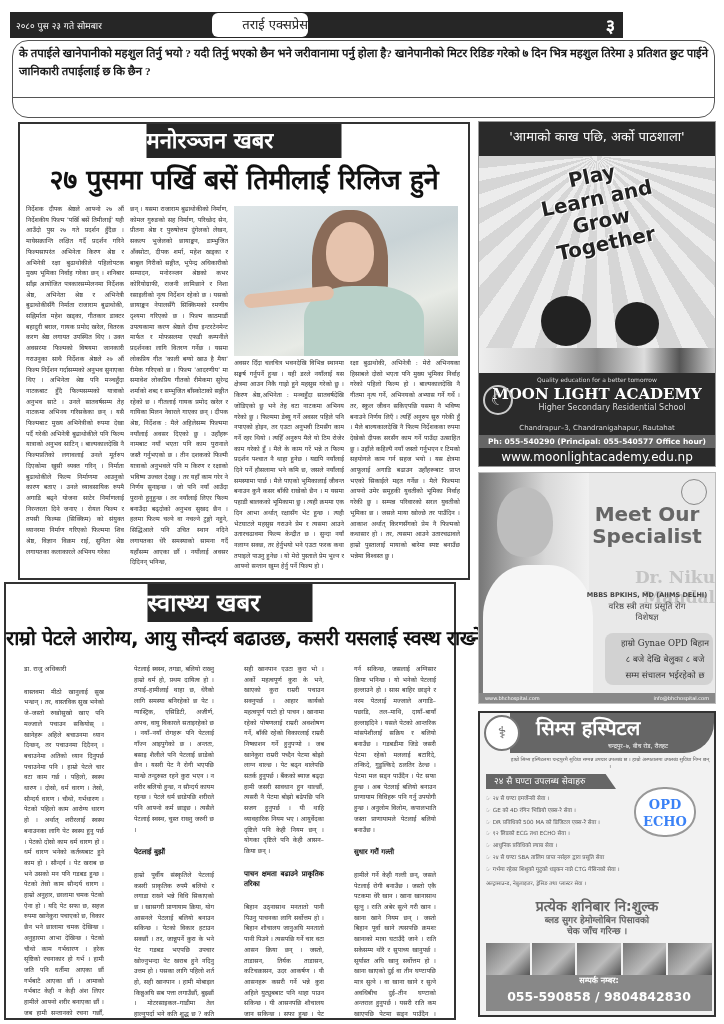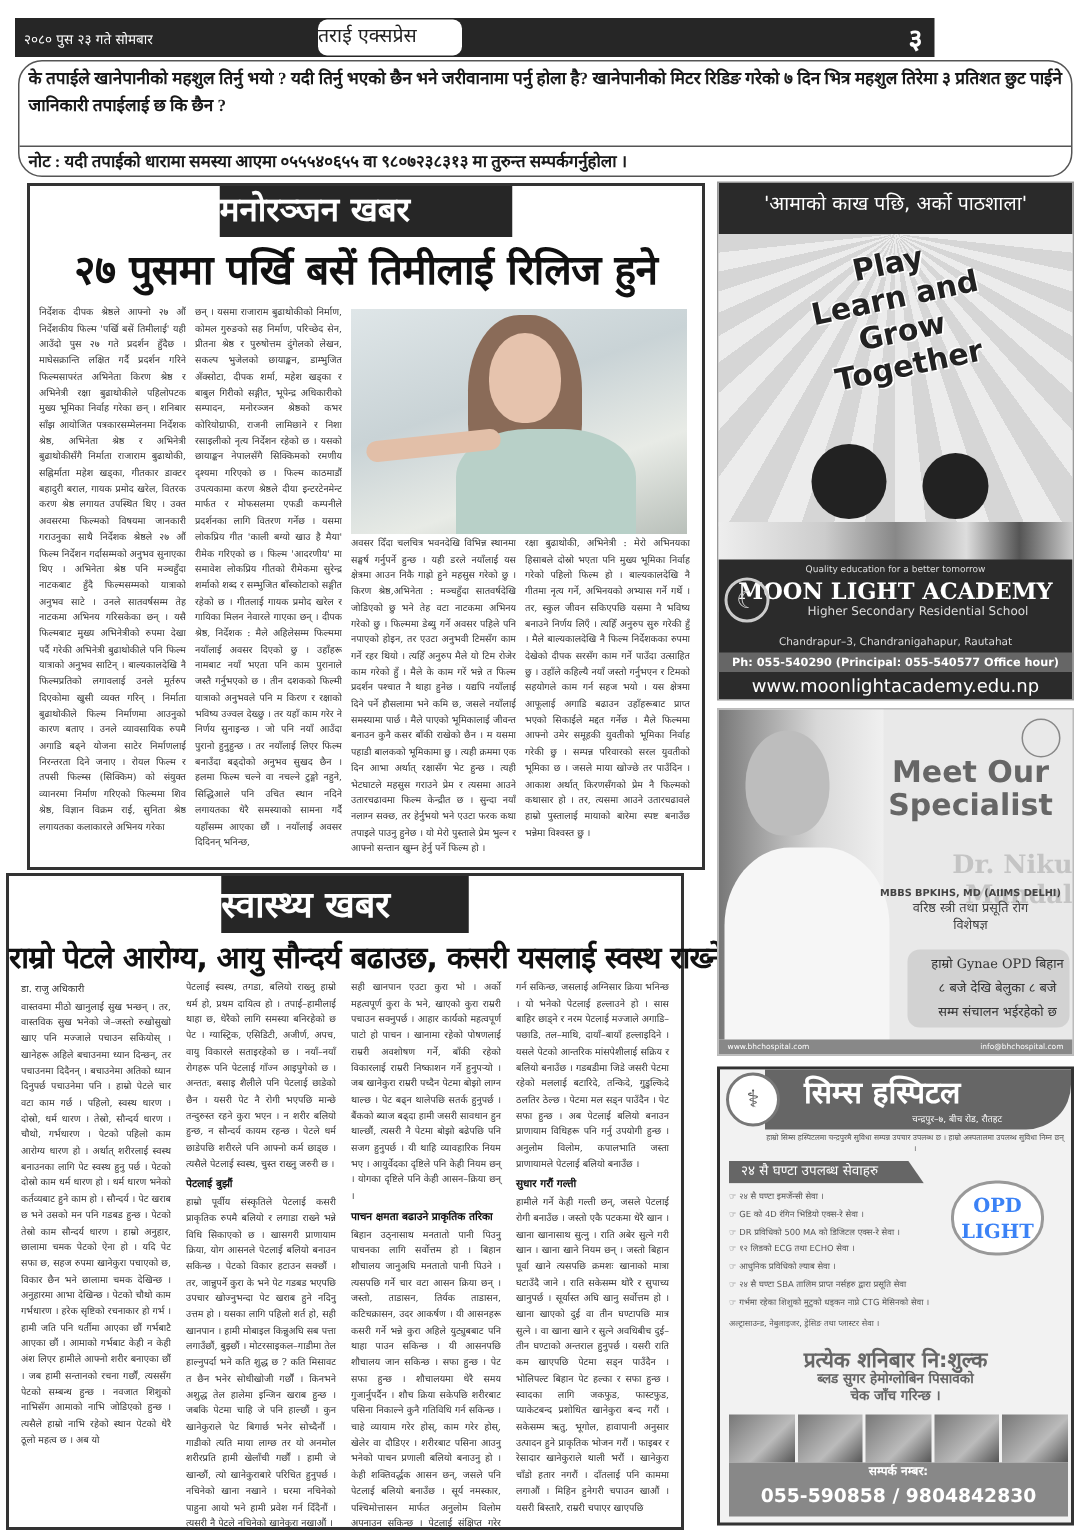--- a/index.html
+++ b/index.html
@@ -1,36 +1,36 @@
 <!DOCTYPE html>
 <html><head>
 <meta charset="utf-8">
 <style>
   * { box-sizing: border-box; margin: 0; padding: 0; }
   body { width: 724px; height: 1024px; background: #fff; font-family: "DejaVu Serif", serif; color: #1a1a1a; overflow: hidden; position: relative; }
   .masthead { position: absolute; left: 10px; top: 12px; width: 613px; height: 26px; background: #262626; color: #fff; }
   .masthead .date { position: absolute; left: 6px; top: 7px; font-size: 9px; font-family: "DejaVu Sans", sans-serif; }
-  .masthead .paper { position: absolute; left: 202px; top: 1px; width: 96px; height: 24px; background: #fff; color: #222; border-radius: 6px; text-align: left; font-size: 13px; line-height: 24px; font-family: "DejaVu Sans", sans-serif; }
+  .masthead .paper { position: absolute; left: 202px; top: 1px; width: 96px; height: 24px; background: #fff; color: #222; border-radius: 6px; text-align: right; font-size: 13px; line-height: 24px; font-family: "DejaVu Sans", sans-serif; }
   .masthead .pageno { position: absolute; right: 8px; top: 1px; font-size: 18px; font-weight: bold; font-family: "DejaVu Sans", sans-serif; }
   .notice { position: absolute; left: 12px; top: 40px; width: 703px; height: 78px; border: 1px solid #555; border-radius: 16px; font-family: Liberation Serif, serif; font-weight: bold; }
   .notice .q { padding: 3px 6px 0 6px; font-size: 11.4px; line-height: 18px; height: 57px; border-bottom: 1px solid #555; text-align: justify; }
   .notice .note { padding: 2px 6px; font-size: 11.2px; line-height: 17px; white-space: nowrap; overflow: hidden; }
 
   .section { position: absolute; border: 2px solid #333; background: #fff; }
   .sec-ent { left: 18px; top: 122px; width: 452px; height: 458px; }
   .sec-health { left: 4px; top: 582px; width: 452px; height: 438px; }
   .sec-tag { position: absolute; left: 50%; transform: translateX(-50%); background: #262626; color: #fff; font-family: "DejaVu Sans", sans-serif; font-weight: bold; text-align: left; }
   .sec-ent .sec-tag { top: 0; width: 195px; height: 34px; font-size: 22px; line-height: 34px; }
   .sec-health .sec-tag { top: 0; width: 165px; height: 38px; font-size: 24px; line-height: 38px; }
   .headline { position: absolute; left: 0; width: 100%; text-align: center; font-family: "DejaVu Sans", sans-serif; color: #111; white-space: nowrap; }
   .sec-ent .headline { top: 36px; font-size: 27px; font-weight: bold; letter-spacing: -0.3px; }
   .sec-health .headline { top: 40px; font-size: 20px; font-weight: bold; letter-spacing: -0.5px; }
 
   .col { position: absolute; font-size: 6.3px; line-height: 10.7px; text-align: justify; color: #333; overflow: hidden; }
-  .col p { margin: 2px; }
+  .col p { margin: 12px; }
   .col .sub { font-weight: bold; color: #111; font-size: 7px; }
   .byline { font-size: 6.5px; color: #333; }
 
   .photo { position: absolute; left: 214px; top: 82px; width: 224px; height: 150px; background: linear-gradient(160deg, #dfe6e8 0%, #c9d3d6 40%, #e8ebe6 70%, #b9c0ba 100%); overflow: hidden; }
   .photo .hair { position: absolute; left: 78px; top: 4px; width: 76px; height: 112px; border-radius: 45% 45% 35% 35%; background: #8a6b58; }
   .photo .face { position: absolute; left: 92px; top: 16px; width: 48px; height: 60px; border-radius: 50% 50% 46% 46%; background: #e6c3ad; }
   .photo .body { position: absolute; left: 70px; top: 80px; width: 120px; height: 80px; border-radius: 40% 40% 0 0; background: #b8d0c8; }
   .photo .arm { position: absolute; left: 10px; top: 84px; width: 90px; height: 14px; border-radius: 8px; background: #e2bfa8; transform: rotate(-6deg); }
 
   .ad { position: absolute; left: 478px; width: 238px; overflow: hidden; font-family: "DejaVu Sans", sans-serif; }
@@ -85,21 +85,20 @@
 <body>
 
 <div class="masthead">
   <span class="date">२०८० पुस २३ गते सोमबार</span>
   <span class="paper">तराई एक्सप्रेस</span>
   <span class="pageno">३</span>
 </div>
 
 <div class="notice">
   <div class="q">के  तपाईले खानेपानीको महशुल तिर्नु भयो ? यदी तिर्नु भएको छैन भने जरीवानामा पर्नु होला है? खानेपानीको मिटर रिडिङ गरेको ७ दिन भित्र महशुल तिरेमा ३ प्रतिशत छुट पाईने जानिकारी तपाईलाई छ कि छैन ?</div>
-  <div class="note">नोट : यदी तपाईको धारामा समस्या आएमा ०५५५४०६५५ वा ९८०७२३८३१३ मा तुरुन्त सम्पर्कगर्नुहोला ।</div>
 </div>
 
 <div class="section sec-ent">
   <div class="sec-tag">मनोरञ्जन खबर</div>
   <div class="headline">२७ पुसमा पर्खि बसें तिमीलाई रिलिज हुने</div>
   <div class="col" style="left:6px; top:80px; width:98px; height:374px;">निर्देशक दीपक श्रेष्ठले आफ्नो २७ औं निर्देशकीय फिल्म 'पर्खि बसें तिमीलाई' यही आउँदो पुस २७ गते प्रदर्शन हुँदैछ । माघेसक्रान्ति लक्षित गर्दै प्रदर्शन गरिने फिल्मसापरंत अभिनेता किरण श्रेष्ठ र अभिनेत्री रक्षा बुढाथोकीले पहिलोपटक मुख्य भूमिका निर्वाह गरेका छन् । शनिबार साँझ आयोजित पत्रकारसम्मेलनमा निर्देशक श्रेष्ठ, अभिनेता श्रेष्ठ र अभिनेत्री बुढाथोकीसँगै निर्माता राजाराम बुढाथोकी, सह्निर्माता महेश खड्का, गीतकार डाक्टर बहादुरी बराल, गायक प्रमोद खरेल, वितरक करण श्रेष्ठ लगायत उपस्थित थिए । उक्त अवसरमा फिल्मको विषयमा जानकारी गराउनुका साथै निर्देशक श्रेष्ठले २७ औं फिल्म निर्देशन गर्दासम्मको अनुभव सुनाएका थिए । अभिनेता श्रेष्ठ पनि मञ्चहुँदा नाटकबाट हुँदै फिल्मसम्मको यात्राको अनुभव साटे । उनले सातवर्षसम्म तेह नाटकमा अभिनय गरिसकेका छन् । यसै फिल्मबाट मुख्य अभिनेत्रीको रुपमा देखा पर्दै गरेकी अभिनेत्री बुढाथोकीले पनि फिल्म यात्राको अनुभव साटिन् । बाल्यकालदेखि नै फिल्मप्रतिको लगावलाई उनले मूर्तरुप दिएकोमा खुसी व्यक्त गरिन् । निर्माता बुढाथोकीले फिल्म निर्माणमा आउनुको कारण बताए । उनले व्यावसायिक रुपमै अगाडि बढ्ने योजना साटेर निर्माणलाई निरन्तरता दिने जनाए । रोयल फिल्म र तपसी फिल्म्स (सिक्किम) को संयुक्त व्यानरमा निर्माण गरिएको फिल्ममा शिव श्रेष्ठ, विज्ञान विक्रम राई, सुनिता श्रेष्ठ लगायतका कलाकारले अभिनय गरेका</div>
   <div class="col" style="left:110px; top:80px; width:98px; height:374px;">छन् । यसमा राजाराम बुढाथोकीको निर्माण, कोमल गुरुङको सह निर्माण, परिच्छेद सेन, प्रीतना श्रेष्ठ र पुरुषोत्तम दुंगेलको लेखन, सकल्प भुजेलको छायाङ्कन, डाम्भुजित अँक्सोटा, दीपक शर्मा, महेश खड्का र बाबुल गिरीको सङ्गीत, भूपेन्द्र अधिकारीको सम्पादन, मनोरञ्जन श्रेष्ठको कभर कोरियोग्राफी, राजनी लामिछाने र निशा रसाइलीको नृत्य निर्देशन रहेको छ । यसको छायाङ्कन नेपालसँगै सिक्किमको रमणीय दृश्यमा गरिएको छ । फिल्म काठमाडौं उपत्यकामा करण श्रेष्ठले दीया इन्टरटेनमेन्ट मार्फत र मोफसलमा एफडी कम्पनीले प्रदर्शनका लागि वितरण गर्नेछ । यसमा लोकप्रिय गीत 'काली बग्यो खाउ है मैया' रीमेक गरिएको छ । फिल्म 'आदरणीय' मा समावेश लोकप्रिय गीतको रीमेकमा सुरेन्द्र शर्माको शब्द र सम्भुजित बाँस्कोटाको सङ्गीत रहेको छ । गीतलाई गायक प्रमोद खरेल र गायिका मिलन नेवारले गाएका छन् । दीपक श्रेष्ठ, निर्देशक : मैले अहिलेसम्म फिल्ममा नयाँलाई अवसर दिएको छु । उहाँहरू नामबाट नयाँ भएता पनि काम पुरानाले जस्तै गर्नुभएको छ । तीन दशकको फिल्मी यात्राको अनुभवले पनि म किरण र रक्षाको भविष्य उज्वल देख्छु । तर यहाँ काम गरेर ने निर्णय सुनाइन्छ । जो पनि नयाँ आउँदा पुरानो हुनुहुन्छ । तर नयाँलाई लिएर फिल्म बनाउँदा बढ्दोको अनुभव सुखद छैन । हलमा फिल्म चल्ने वा नचल्ने टुङ्गो नहुने, सिद्धिआले पनि उचित स्थान नदिने लगायतका धेरै समस्याको सामना गर्दै यहाँसम्म आएका छौं । नयाँलाई अवसर दिदिनन् भनिन्छ,</div>
   <div class="photo">
     <div class="hair"></div>
     <div class="face"></div>
@@ -196,21 +195,21 @@
     <li>२४ सै घण्टा इमर्जेन्सी सेवा ।</li>
     <li>GE को 4D रंगिन भिडियो एक्स-रे सेवा ।</li>
     <li>DR प्रविधिको 500 MA को डिजिटल एक्स-रे सेवा ।</li>
     <li>१२ लिडको ECG तथा ECHO सेवा ।</li>
     <li>आधुनिक प्रविधिको ल्याब सेवा ।</li>
     <li>२४ सै घण्टा SBA तालिम प्राप्त नर्सहरु द्वारा प्रसूति सेवा</li>
     <li>गर्भमा रहेका शिशुको मुटुको धड्कन नाप्ने CTG मेसिनको सेवा ।</li>
   </ul>
   <div class="opd-burst">
     <div>OPD</div>
-    <div>LIGHT</div>
+    <div>ECHO</div>
   </div>
   <div class="extra">
     <div class="services-extra">अल्ट्रासाउन्ड, नेबुलाइजर, ड्रेसिङ तथा प्लास्टर सेवा ।</div>
   </div>
   <div class="free">
     <div class="a">प्रत्येक शनिबार नि:शुल्क</div>
     <div class="b">ब्लड सुगर हेमोग्लोबिन पिसावको</div>
     <div class="b">चेक जाँच गरिन्छ ।</div>
   </div>
   <div class="pics">

